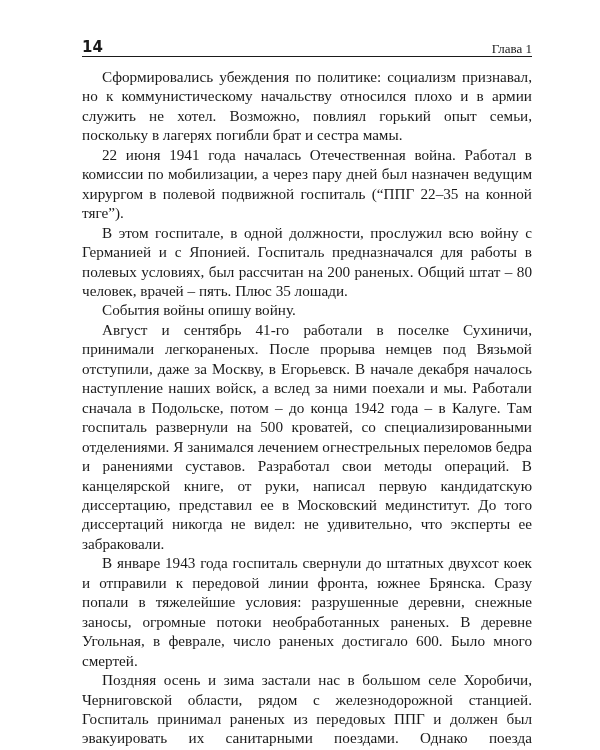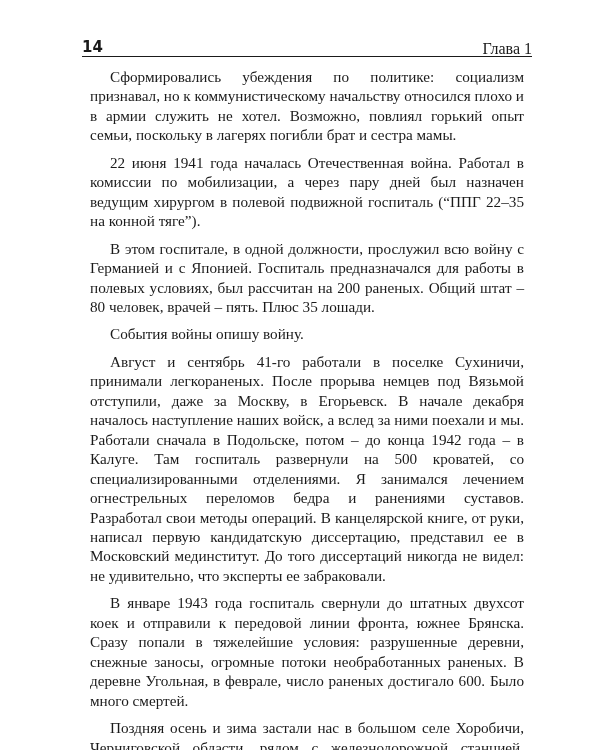--- a/index.html
+++ b/index.html
@@ -1,22 +1,22 @@
 <!DOCTYPE html>
 <html><head>
   <meta charset="utf-8">
   <style>
     html, body { margin: 0; padding: 0; background: #ffffff; }
     body { width: 600px; height: 750px; position: relative; overflow: hidden; }
     .page { position: absolute; left: 82px; top: 36px; width: 450px; color: #1a1a1a; }
     .running-head { display: flex; justify-content: space-between; align-items: flex-end; border-bottom: 1.3px solid #1a1a1a; height: 19px; padding-bottom: 1px; }
     .page-number { font-family: "DejaVu Sans", sans-serif; font-weight: bold; font-size: 15px; line-height: 15px; }
-    .chapter { font-family: "Liberation Serif", serif; font-size: 16px; line-height: 13px; }
+    .chapter { font-family: "Liberation Serif", serif; font-size: 13px; line-height: 13px; }
     .body { margin-top: 10px; font-family: "Liberation Serif", serif; font-size: 15.2px; line-height: 19.45px; text-align: justify; hyphens: manual; }
-    .body p { margin: 8px; text-indent: 20px; }
+    .body p { margin: 0; text-indent: 20px; }
   </style>
 </head>
 <body>
 
 <div class="page">
   <div class="running-head">
     <span class="page-number">14</span>
     <span class="chapter">Глава 1</span>
   </div>
   <div class="body">

